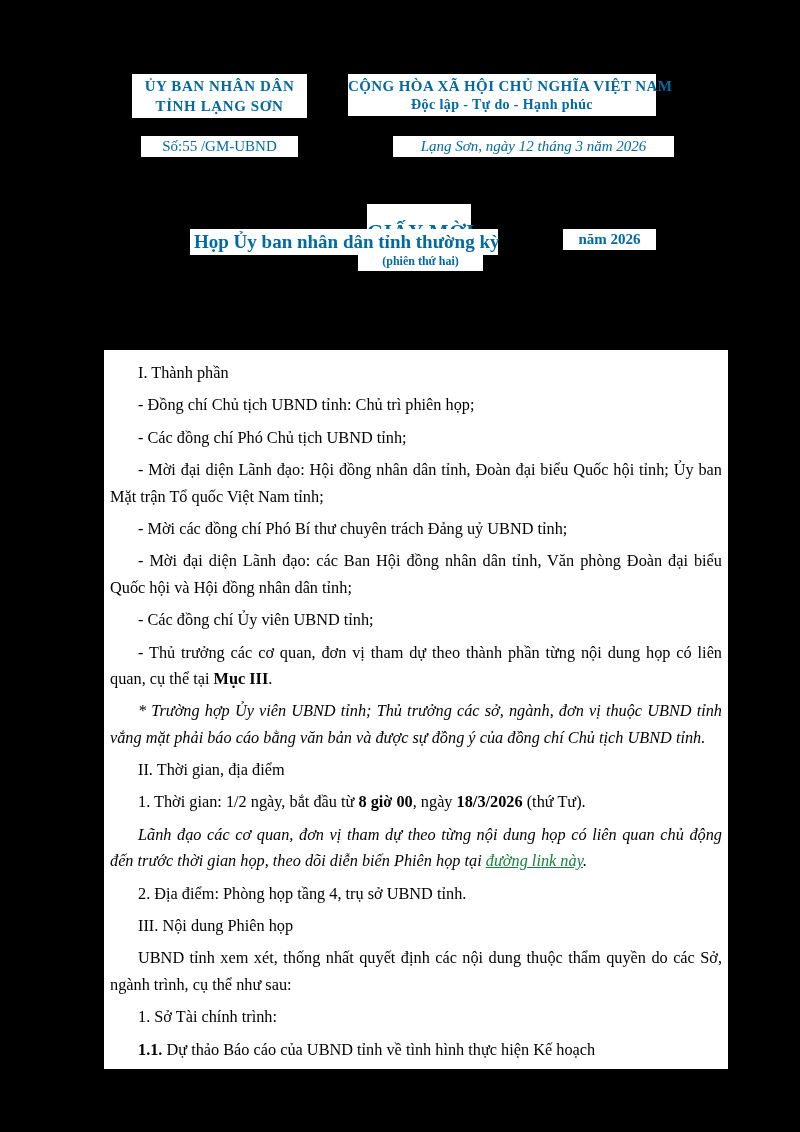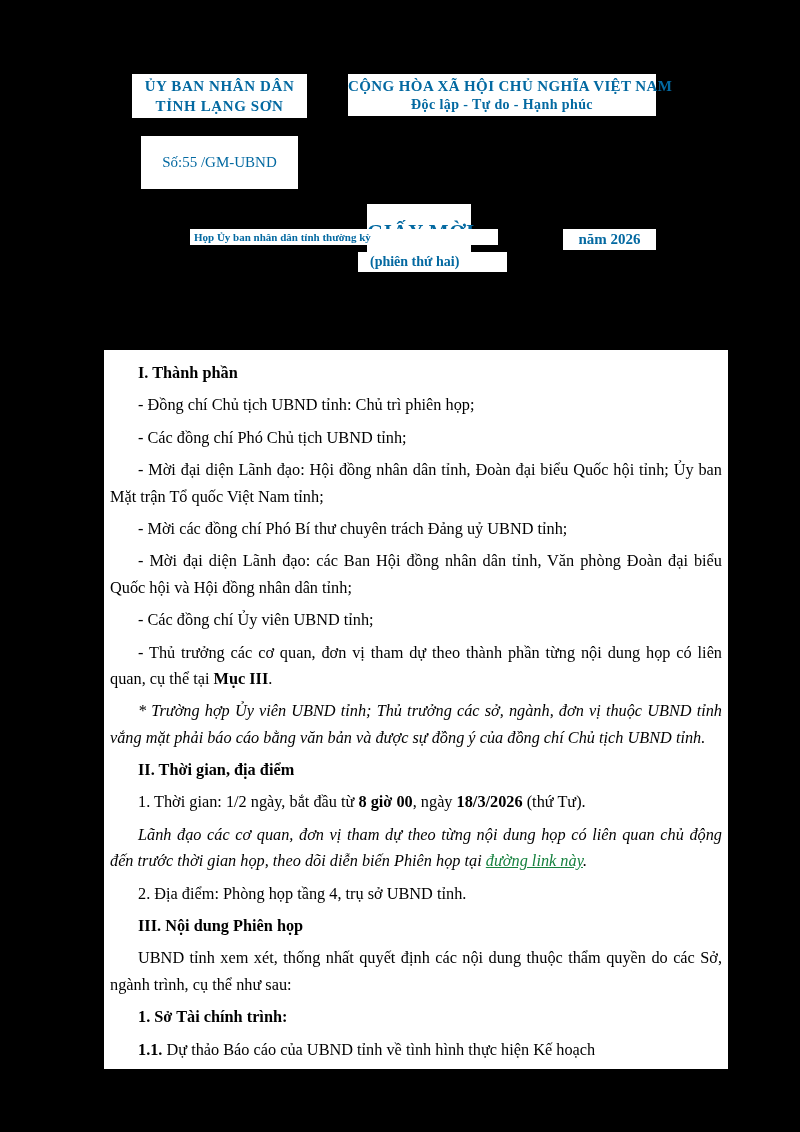--- a/index.html
+++ b/index.html
@@ -54,21 +54,21 @@
   .hdr-right .sub {
     font-size: 14px;
   }
 
   .so-line {
     left: 141px;
     top: 136px;
     width: 157px;
     text-align: center;
     font-size: 15px;
-    padding: 18px 0;
+    padding: 2px 0;
   }
 
   .date-line {
     left: 393px;
     top: 136px;
     width: 281px;
     text-align: center;
     font-size: 15px;
     font-style: italic;
     padding: 2px 0;
@@ -83,43 +83,43 @@
     font-size: 21px;
     letter-spacing: 0.5px;
     padding: 16px 0;
   }
 
   .title-line {
     left: 190px;
     top: 229px;
     width: 300px;
     font-weight: bold;
-    font-size: 11px;
+    font-size: 19px;
     padding: 2px 4px;
     text-align: left;
   }
 
   .title-year {
     left: 563px;
     top: 229px;
     width: 85px;
     font-weight: bold;
     font-size: 15px;
     padding: 2px 4px;
     text-align: center;
   }
 
   .title-sub {
     left: 358px;
     top: 252px;
     width: 125px;
-    text-align: left;
-    font-weight: bold;
-    font-size: 14px;
-    padding: 2px 12px;
+    text-align: center;
+    font-weight: bold;
+    font-size: 12px;
+    padding: 2px 0;
   }
 
   
   .body-block {
     position: absolute;
     left: 104px;
     top: 350px;
     width: 624px;
     background: #ffffff;
     color: #000000;
@@ -133,21 +133,21 @@
   .body-block p {
     margin: 0 0 6px 0;
   }
 
   .ind {
     text-indent: 28px;
   }
   .b { font-weight: bold; }
   .i { font-style: italic; }
   .heading {
-    font-weight: bold;
+    font-weight: normal;
     text-indent: 28px;
   }
   a.doclink {
     color: #15803d;
     text-decoration: underline;
     font-style: italic;
   }
 </style>
 </head>
 <body>
@@ -159,20 +159,21 @@
     <div>TỈNH LẠNG SƠN</div>
   </div>
 
   <div class="hl hdr-right">
     <div>CỘNG HÒA XÃ HỘI CHỦ NGHĨA VIỆT NAM</div>
     <div class="sub">Độc lập - Tự do - Hạnh phúc</div>
   </div>
 
   <div class="hl so-line">Số:55  /GM-UBND</div>
 
+  <div class="hl date-line">Lạng Sơn, ngày 12 tháng 3 năm 2026</div>
 
   <div class="hl giay-moi">GIẤY MỜI</div>
 
   <div class="hl title-line">Họp Ủy ban nhân dân tỉnh thường kỳ</div>
   <div class="hl title-year">năm 2026</div>
   <div class="hl title-sub">(phiên thứ hai)</div>
 
   <div class="body-block">
 
     <p class="heading">I. Thành phần</p>

